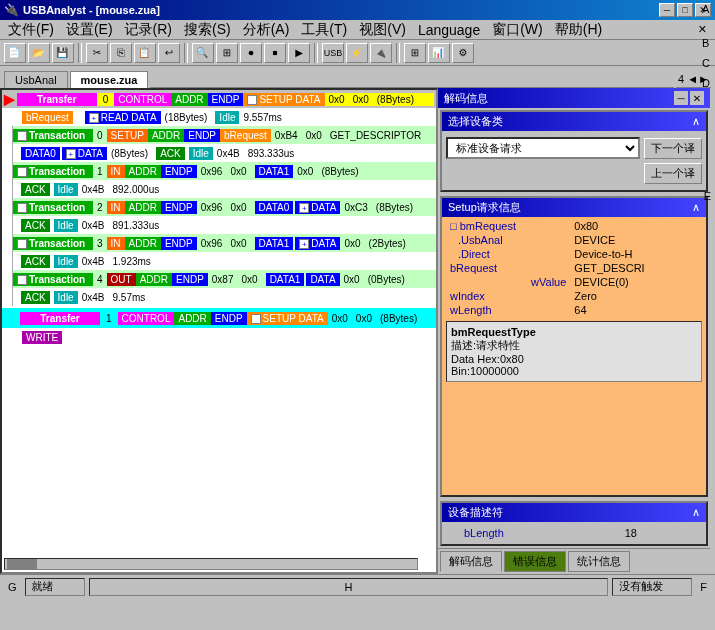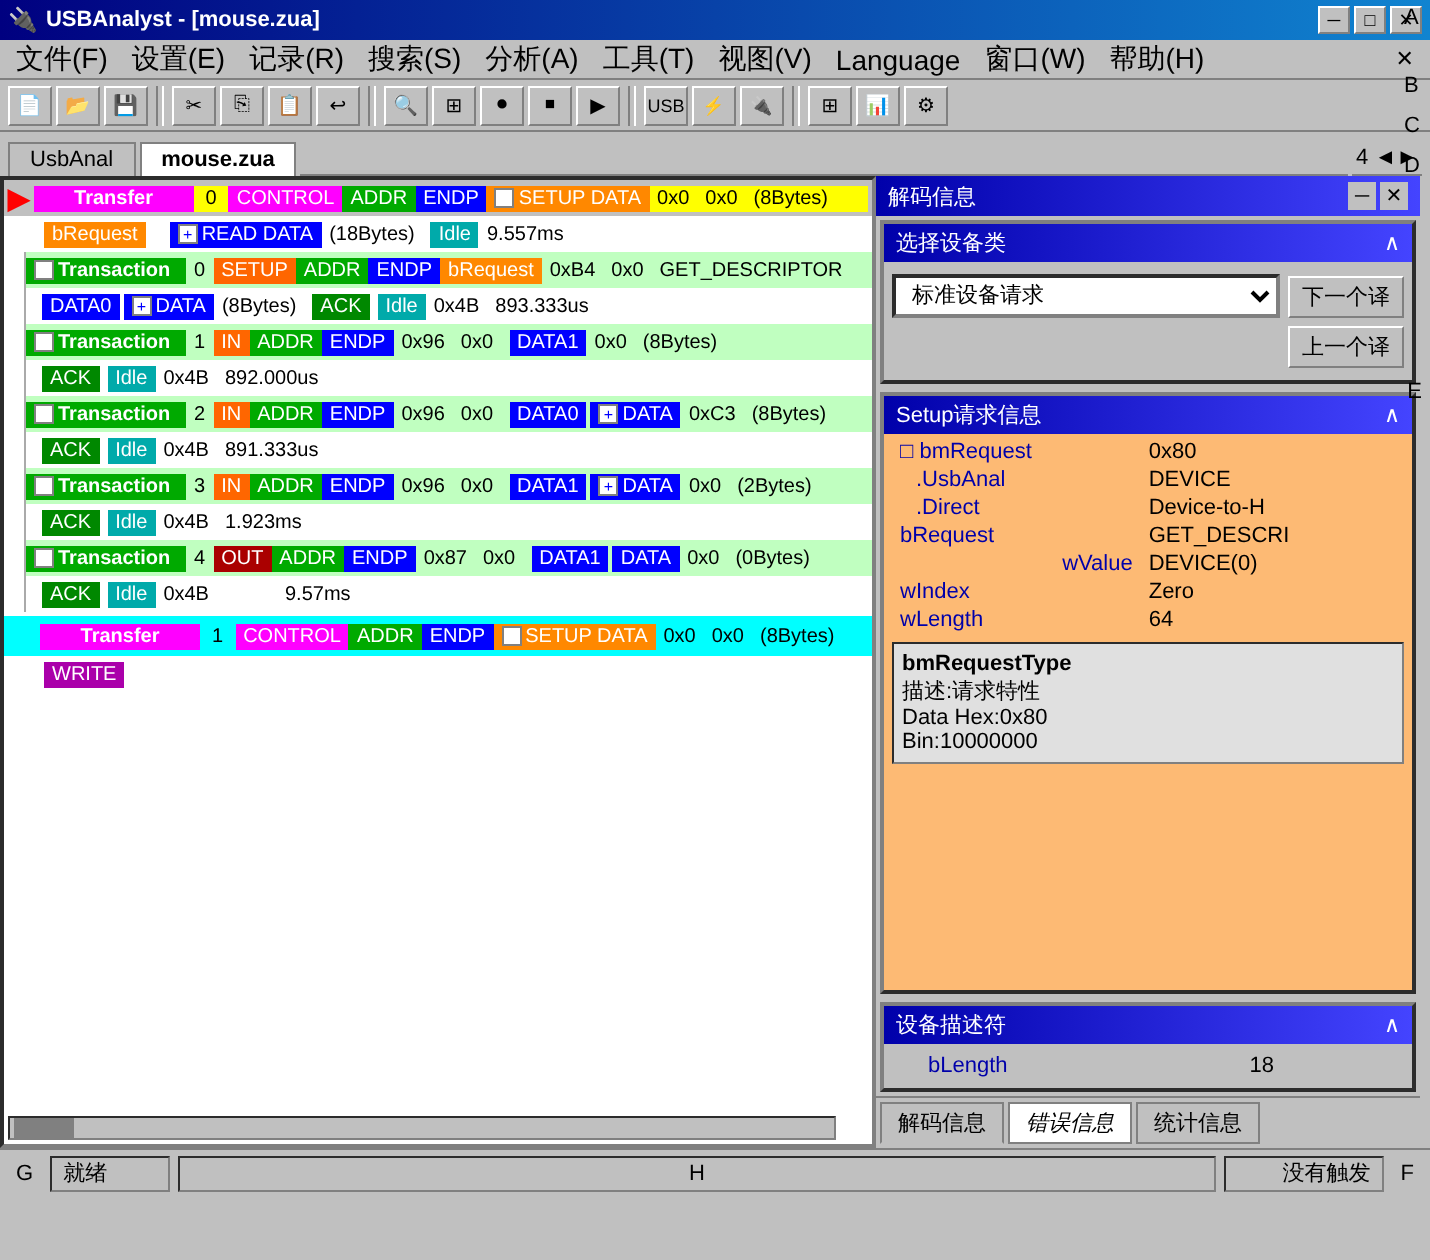--- a/index.html
+++ b/index.html
@@ -228,21 +228,21 @@
         <span style="padding:1px 4px; font-size:10px;">0x0</span>
         <span style="background:#0000ff; color:white; padding:1px 4px; font-size:10px; margin-left:4px;">DATA1</span>
         <span style="background:#0000ff; color:white; padding:1px 4px; font-size:10px; margin-left:2px;">DATA</span>
         <span style="padding:1px 4px; font-size:10px;">0x0</span>
         <span style="padding:1px 4px; font-size:10px;">(0Bytes)</span>
       </div>
       <div style="display:flex; align-items:center; padding-left:8px; min-height:18px; background:white;">
         <span style="background:#008800; color:white; padding:1px 4px; font-size:10px;">ACK</span>
         <span style="background:#00aaaa; color:white; padding:1px 4px; font-size:10px; margin-left:4px;">Idle</span>
         <span style="padding:1px 4px; font-size:10px;">0x4B</span>
-        <span style="padding:1px 4px; font-size:10px;margin-left:30px;">9.57ms</span>
+        <span style="padding:1px 4px; font-size:10px;">9.57ms</span>
       </div>
     </div>
 
     <div style="display:flex; align-items:center; background:#00ffff; min-height:20px; margin-top:2px;">
       <span style="width:14px; height:14px; background:cyan; display:inline-block; margin:2px;"></span>
       <span style="background:#ff00ff; color:white; padding:1px 4px; font-size:10px; font-weight:bold; min-width:80px; text-align:center;">Transfer</span>
       <span style="padding:1px 6px; font-size:10px;">1</span>
       <span style="background:#ff00ff; color:white; padding:1px 4px; font-size:10px;">CONTROL</span>
       <span style="background:#00aa00; color:white; padding:1px 4px; font-size:10px;">ADDR</span>
       <span style="background:#0000ff; color:white; padding:1px 4px; font-size:10px;">ENDP</span>
@@ -349,35 +349,35 @@
             <td style="color:#0000aa; padding:1px 4px;">bLength</td>
             <td style="padding:1px 4px;">18</td>
           </tr>
         </tbody>
           </table>
       </div>
     </div>
 
     <div style="display:flex; background:#c0c0c0; padding:2px; gap:2px; border-top:1px solid #808080;">
       <div style="padding:2px 8px; background:#c0c0c0; border:1px solid #808080; font-size:11px; cursor:pointer; border-bottom:1px solid #c0c0c0;">解码信息</div>
-      <div style="padding:2px 8px; background:#ffffff; border:1px solid #808080; font-size:11px; cursor:pointer;font-style:italic;">错误信息</div>
+      <div style="padding:2px 8px; background:#4d7c0f; border:1px solid #808080; font-size:11px; cursor:pointer;">错误信息</div>
       <div style="padding:2px 8px; background:#c0c0c0; border:1px solid #808080; font-size:11px; cursor:pointer;">统计信息</div>
     </div>
   </div>
 </div>
 
 <div style="height:24px; background:#c0c0c0; display:flex; align-items:center; border-top:1px solid #808080; padding:0 4px; gap:4px;">
   <span style="font-size:11px; padding:0 4px;">G</span>
   <div style="padding:2px 6px; border:1px inset #808080; height:18px; display:flex; align-items:center; min-width:60px;">
     <span>就绪</span>
   </div>
   <div style="flex:1; padding:2px 6px; border:1px inset #808080; height:18px; display:flex; align-items:center; text-align:center; justify-content:center;">
     <span>H</span>
   </div>
-  <div style="padding:2px 6px; border:1px inset #808080; height:18px; display:flex; align-items:center; min-width:80px; justify-content:flex-end;">
+  <div style="padding:2px 6px; border:1px inset #808080; height:18px; display:flex; align-items:center; min-width:80px; ">
     <span>没有触发</span>
   </div>
   <span style="font-size:11px; padding:0 4px;">F</span>
 </div>
 
 <div style="position:absolute; right:0; top:0; font-size:11px; display:flex; flex-direction:column; gap:2px; padding:2px;">
   <span style="display:block; padding:1px 3px;">A</span>
   <span style="display:block; padding:1px 3px; margin-top:18px;">B</span>
   <span style="display:block; padding:1px 3px; margin-top:4px;">C</span>
   <span style="display:block; padding:1px 3px; margin-top:4px;">D</span>

